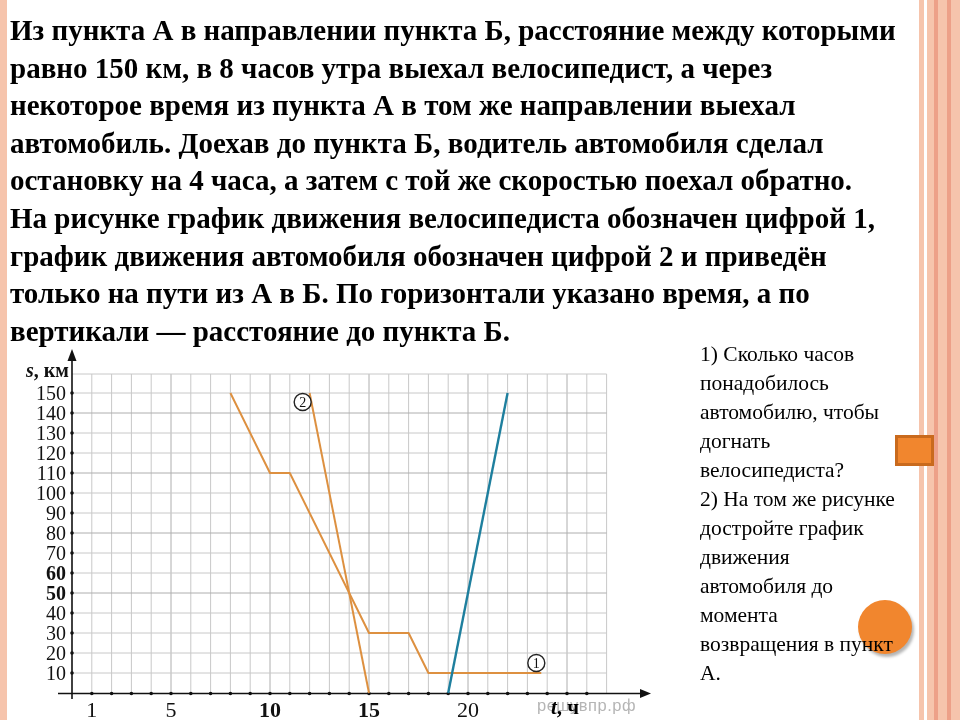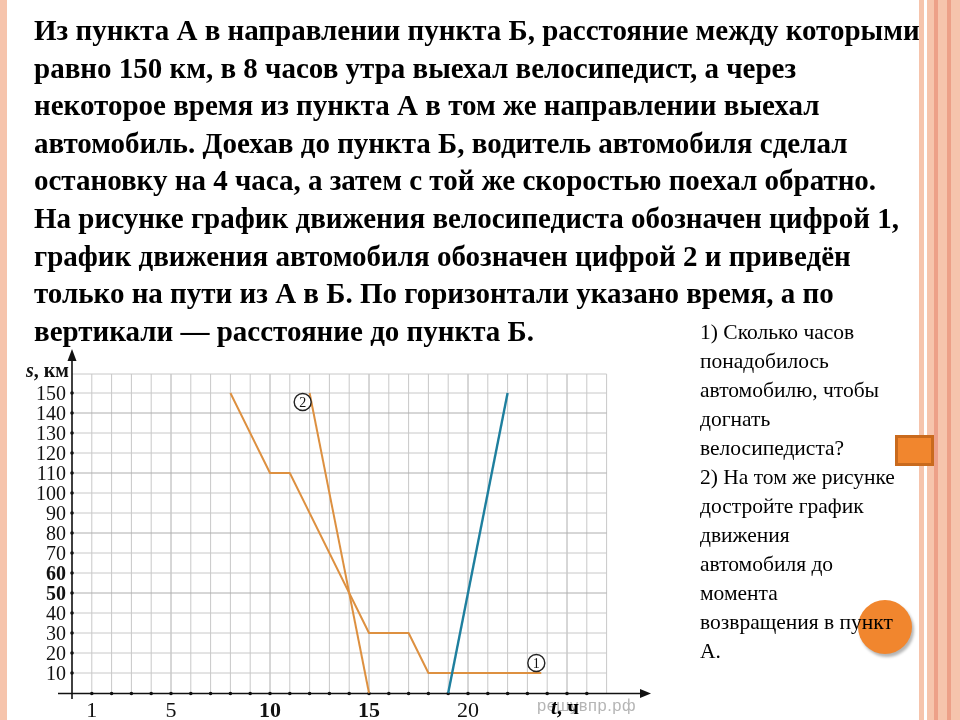--- a/index.html
+++ b/index.html
@@ -1,21 +1,21 @@
 <!DOCTYPE html>
 <html><head>
 <meta charset="utf-8">
 <style>
   html,body{margin:0;padding:0;}
   body{width:960px;height:720px;position:relative;overflow:hidden;background:#ffffff;
        font-family:"Liberation Serif",serif;}
   .left-strip{position:absolute;left:0;top:0;width:7px;height:720px;background:var(--stripe-light);}
   .main-text{position:absolute;left:10px;top:12px;width:920px;color:#000;
-             font:700 29px/37.6px "Liberation Serif",serif;white-space:pre-line;margin-left:24px;}
-  .side-text{position:absolute;left:700px;top:318px;width:245px;color:#000;
+             font:700 29px/37.6px "Liberation Serif",serif;white-space:pre-line;}
+  .side-text{position:absolute;left:700px;top:340px;width:245px;color:#000;
              font:400 21.5px/29px "Liberation Serif",serif;white-space:pre-line;z-index:2;}
   .orange-square{position:absolute;left:895px;top:435px;width:33px;height:25px;
                  background:var(--accent);border:3px solid var(--accent-border);z-index:1;}
   .orange-circle{position:absolute;left:858px;top:600px;width:54px;height:54px;border-radius:50%;
                  background:var(--accent);box-shadow:2px 3px 3px #b5b5b5;z-index:0;}
   .rs{position:absolute;top:0;height:720px;}
   .rs.s1{left:919px;width:5px;background:var(--stripe-light);}
   .rs.s2{left:927px;width:33px;background:var(--stripe-light);}
   .rs.s3{left:934px;width:4px;background:var(--stripe-dark);}
   .rs.s4{left:947px;width:4px;background:var(--stripe-dark);}

